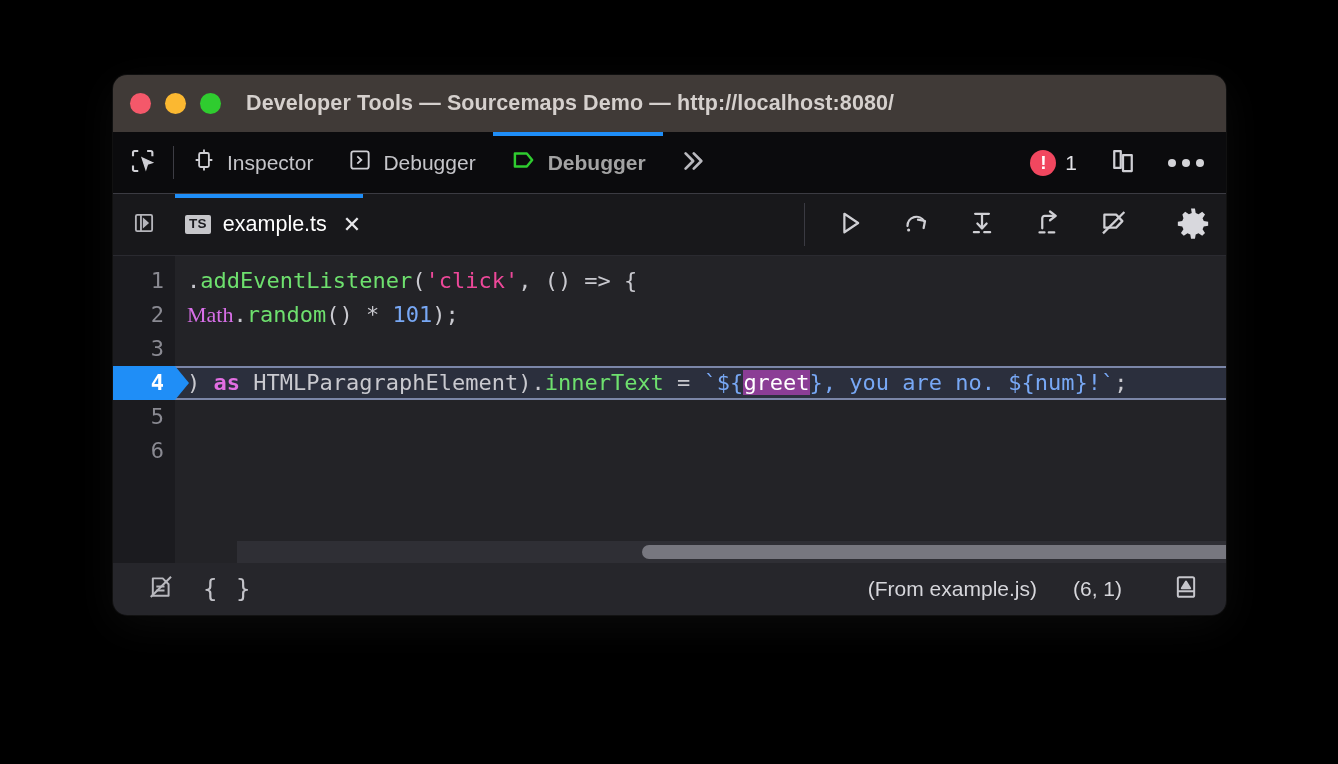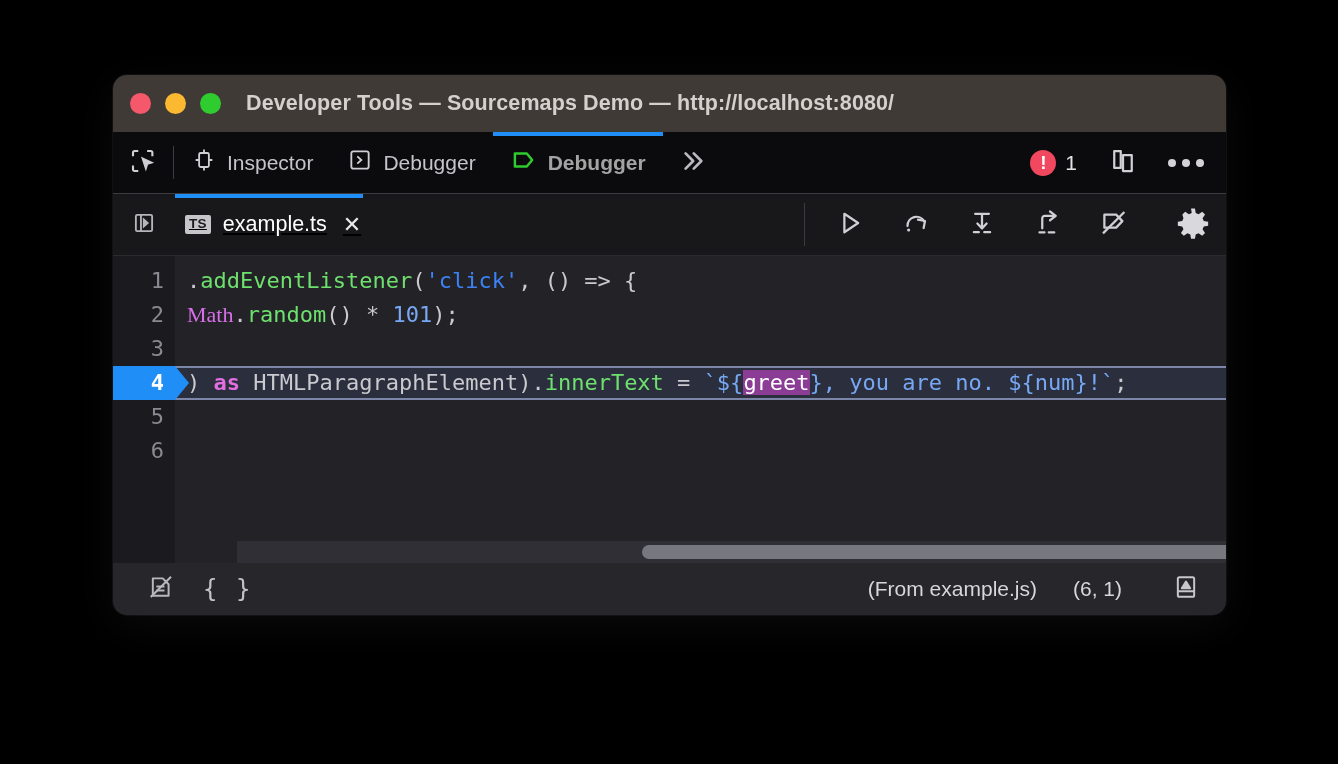--- a/index.html
+++ b/index.html
@@ -100,21 +100,20 @@
   .meat-dot { width: 8px; height: 8px; border-radius: 50%; background: #d3d3d7; }
 
   
   .srcbar {
     height: 62px;
     background: #18181b;
     display: flex;
     align-items: stretch;
     flex: 0 0 auto;
     border-bottom: 1px solid #2a2a30;
-    text-decoration: underline;
   }
   .pane-toggle { display: flex; align-items: center; justify-content: center; width: 62px; }
   .file-tab {
     display: flex; align-items: center; gap: 12px;
     padding: 0 16px 0 10px;
     position: relative;
     color: #ffffff; font-size: 21.5px;
   }
   .file-tab::before {
     content: "";
@@ -191,21 +190,21 @@
   }
   .cl.paused {
     background: #2b2f3d;
     border-top: 2px solid #7b86a8;
     border-bottom: 2px solid #7b86a8;
     height: 34px;
     line-height: 30px;
   }
   
   .t-fn   { color: #6ee06e; }
-  .t-str  { color: #3b82f6; }
+  .t-str  { color: #ec4899; }
   .t-punc { color: #c9c9cf; }
   .t-kw   { color: #e26ee2; font-weight: bold; }
   .t-obj  { color: #d86fe8; font-family: Liberation Serif, serif; }
   .t-num  { color: #78a8f5; text-align: right; }
   .t-plain{ color: #c9c9cf; }
   .t-tmpl { color: #78a8f5; }
   .t-sel  { background: #8b3d95; color: #ffffff; }
 
   
   .hscroll-track {

